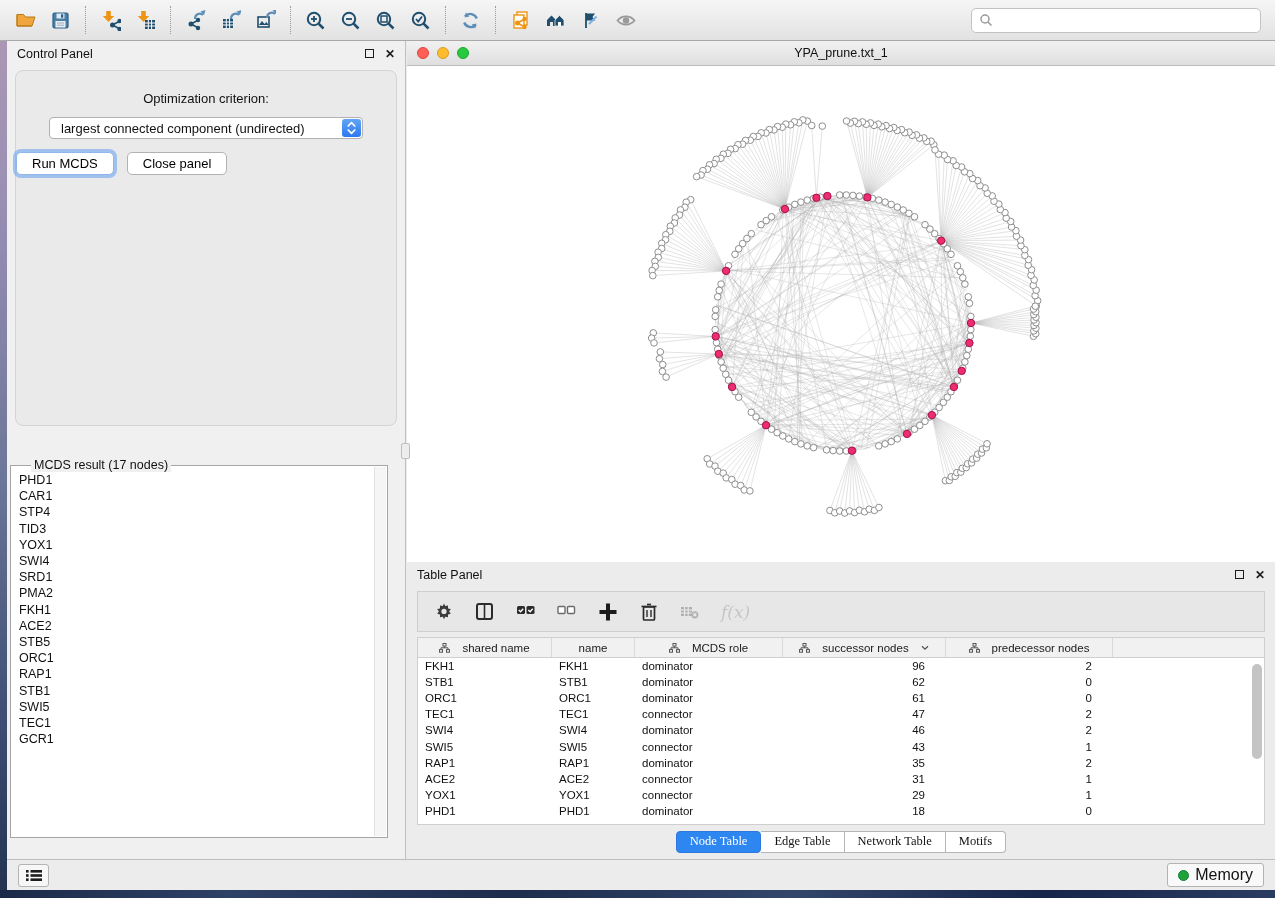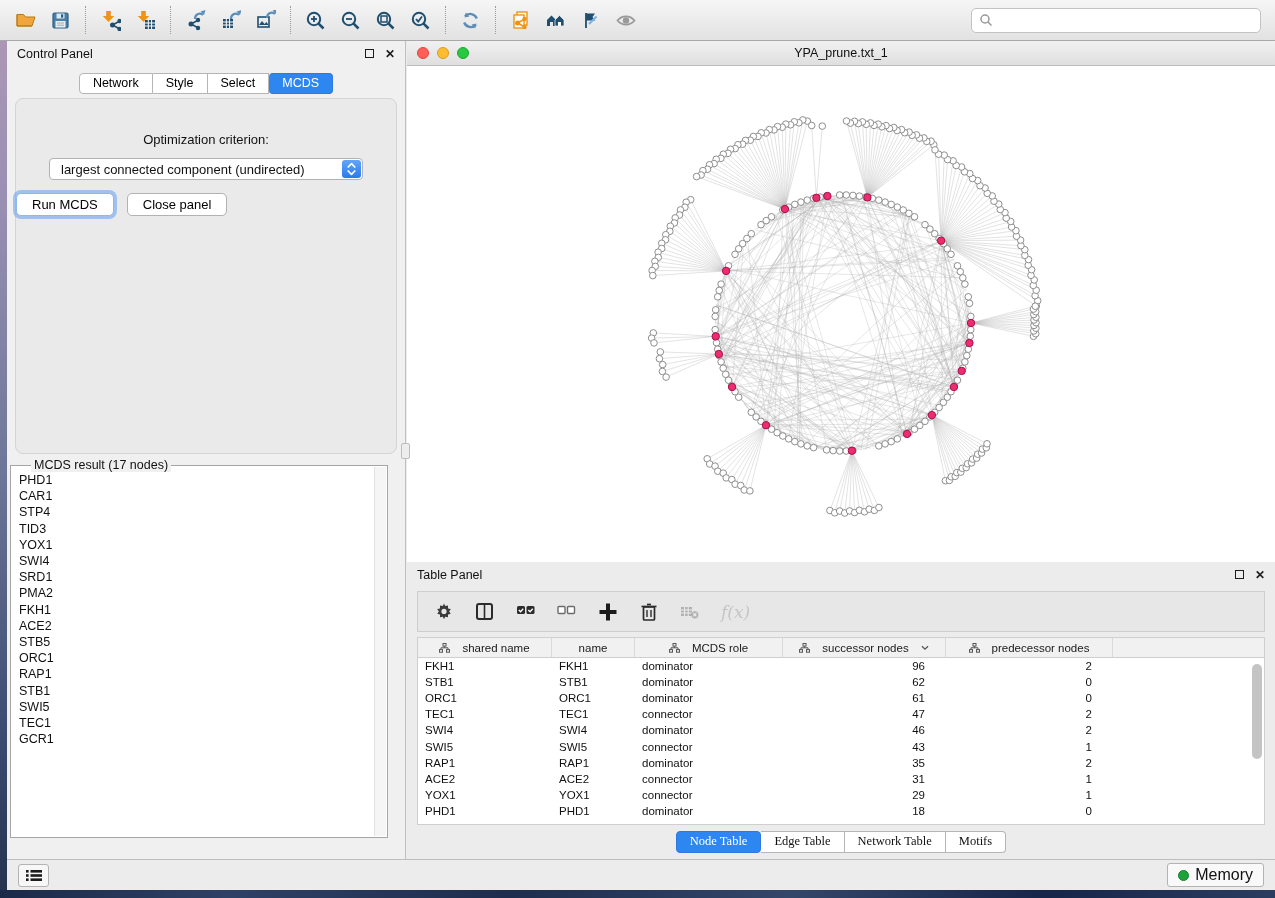--- a/index.html
+++ b/index.html
@@ -32,21 +32,21 @@
   
   .control-panel { position:absolute; left:7px; top:41px; width:399px; height:819px;
     background:#f0f0f0; border-right:1px solid #bfbfbf; }
   .ctabs { display:flex; justify-content:center; margin-top:7px; }
   .ctab { font-size:12.5px; padding:2px 13px 3px; background:#fff; border:1px solid #b5b5b5;
     border-left:none; color:#000; }
   .ctab:first-child { border-left:1px solid #b5b5b5; border-radius:4px 0 0 4px; }
   .ctab:last-child { border-radius:0 4px 4px 0; }
   .ctab.active { background:#2e87f0; border-color:#2e78e0; color:#fff; border-radius:4px; }
   .mcds-box { margin:4px 8px 0; height:356px; background:#eaeaea; border:1px solid #d4d4d4;
-    border-radius:8px; text-align:center; padding-top:33px; }
+    border-radius:8px; text-align:center; padding-top:20px; }
   .opt-label { font-size:13px; }
   .selectbox { margin:11px auto 0; width:314px; height:22px; background:#fff; border:1px solid #b2b2b2;
     border-radius:4px; position:relative; display:flex; align-items:center; padding-left:11px;
     font-size:13px; text-align:left; }
   .stepper { position:absolute; right:1px; top:1px; width:19px; height:18px; border-radius:3px;
     background:linear-gradient(#62a5f8,#2a79ef); display:flex; flex-direction:column;
     align-items:center; justify-content:center; }
   .stepper svg { display:block; }
   .btnrow { margin-top:13px; display:flex; justify-content:flex-start; gap:13px; }
   .pbtn { height:23px; padding:0 15px; background:#fff; border:1px solid #b2b2b2; border-radius:5px;
@@ -272,26 +272,20 @@
 
   <div class="wall-left"></div>
 
   <div class="control-panel">
     <div class="ptitle">
       <span>Control Panel</span>
       <span class="sp"></span>
       <span class="float-ic"></span>
       <span class="close-ic">✕</span>
     </div>
-    <div class="ctabs" id="control-tabs">
-        <span class="ctab">Network</span>
-        <span class="ctab">Style</span>
-        <span class="ctab">Select</span>
-        <span class="ctab active">MCDS</span>
-      </div>
     <div class="mcds-box">
       <div class="opt-label">Optimization criterion:</div>
       <div class="selectbox">
         <span>largest connected component (undirected)</span>
         <span class="stepper">
           <svg width="9" height="14" viewBox="0 0 9 14">
             <path d="M1.2 5 4.5 1.6 7.8 5" fill="none" stroke="#fff" stroke-width="1.7" stroke-linecap="round" stroke-linejoin="round"></path>
             <path d="M1.2 9 4.5 12.4 7.8 9" fill="none" stroke="#fff" stroke-width="1.7" stroke-linecap="round" stroke-linejoin="round"></path>
           </svg>
         </span>

